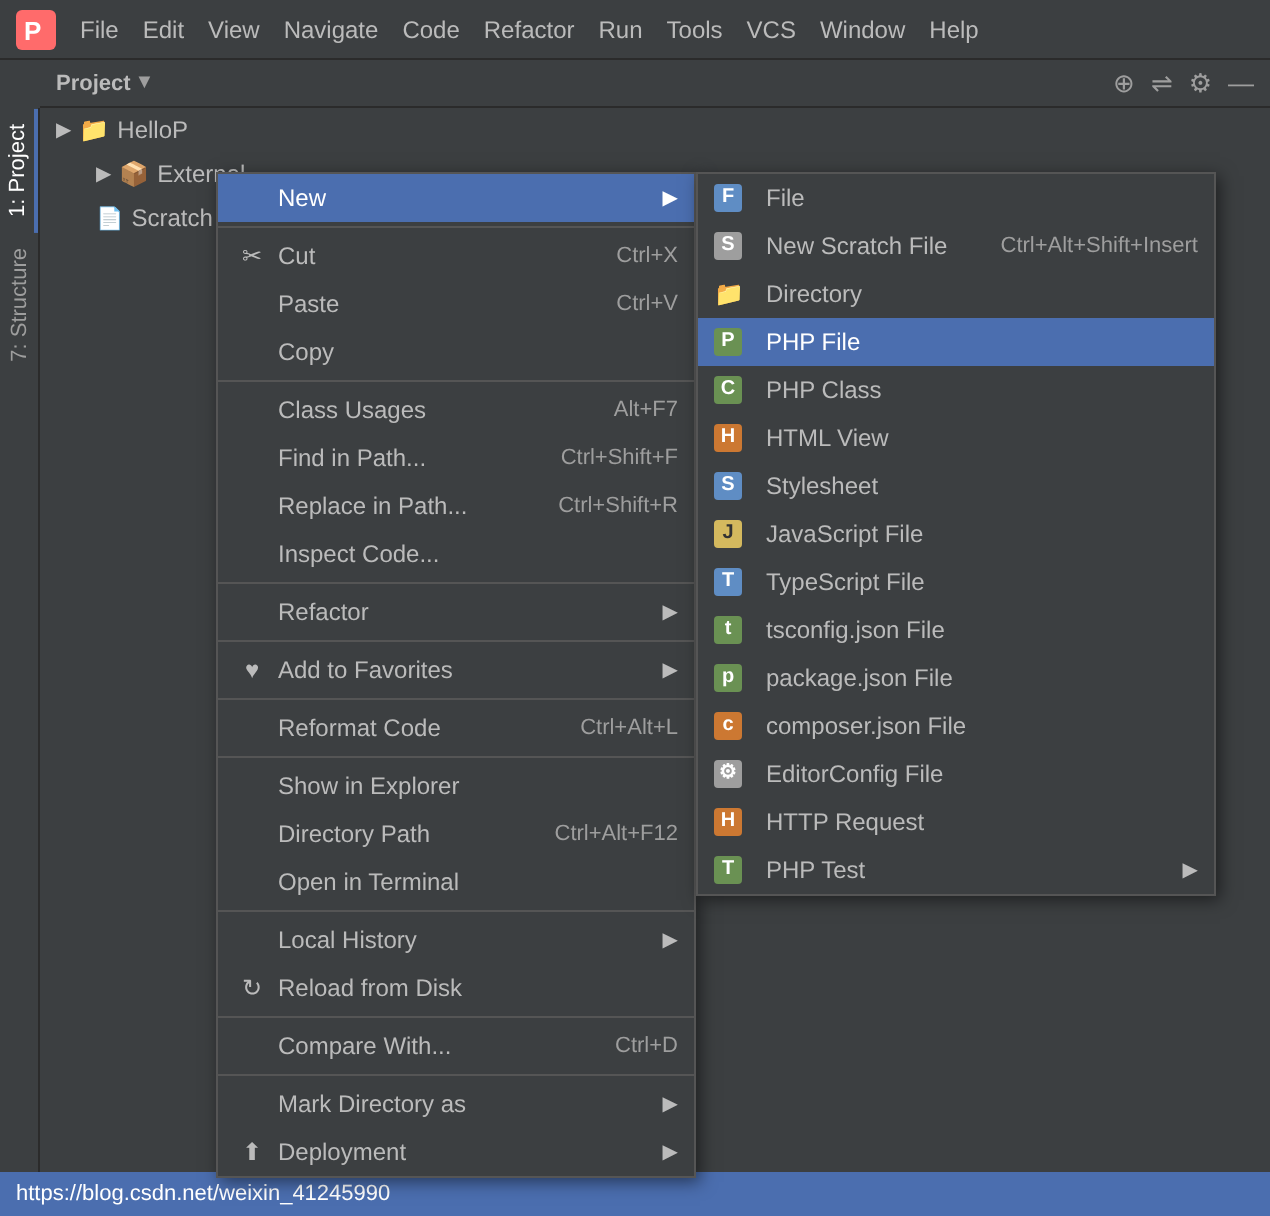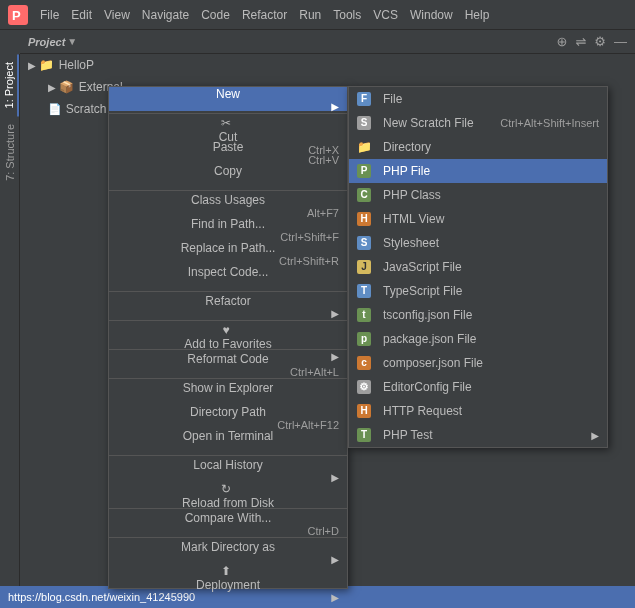--- a/index.html
+++ b/index.html
@@ -95,21 +95,20 @@
 
     .ctx-item {
       height: 24px;
       display: flex;
       align-items: center;
       padding: 0 8px;
       cursor: pointer;
       color: #bbbbbb;
       font-size: 12px;
       position: relative;
-      flex-direction: column;
     }
     .ctx-item.highlighted {
       background: #4b6eaf;
       color: #ffffff;
     }
     .ctx-item .shortcut {
       margin-left: auto;
       font-size: 11px;
       color: #9e9e9e;
       text-align: right;
@@ -228,21 +227,21 @@
   <span class="menu-item">Refactor</span>
   <span class="menu-item">Run</span>
   <span class="menu-item">Tools</span>
   <span class="menu-item">VCS</span>
   <span class="menu-item">Window</span>
   <span class="menu-item">Help</span>
   <span class="title-text">HelloPHP - Php</span>
 </div>
 
 <div style="position:absolute;top:30px;left:20px;right:0;height:24px;background:#3c3f41;display:flex;align-items:center;padding:0 8px;border-bottom:1px solid #2b2b2b;">
-  <span style="font-size:11px;color:#bbbbbb;font-weight:bold;font-style:italic;">Project</span>
+  <span style="font-size:11px;color:#bbbbbb;font-weight:bold;">Project</span>
   <span style="font-size:10px;color:#9e9e9e;margin-left:2px;">▼</span>
   <div style="margin-left:auto;display:flex;gap:8px;">
     <span style="color:#9e9e9e;font-size:13px;cursor:pointer;">⊕</span>
     <span style="color:#9e9e9e;font-size:13px;cursor:pointer;">⇌</span>
     <span style="color:#9e9e9e;font-size:13px;cursor:pointer;">⚙</span>
     <span style="color:#9e9e9e;font-size:13px;cursor:pointer;">—</span>
   </div>
 </div>
 
 <div class="side-tabs-left">

